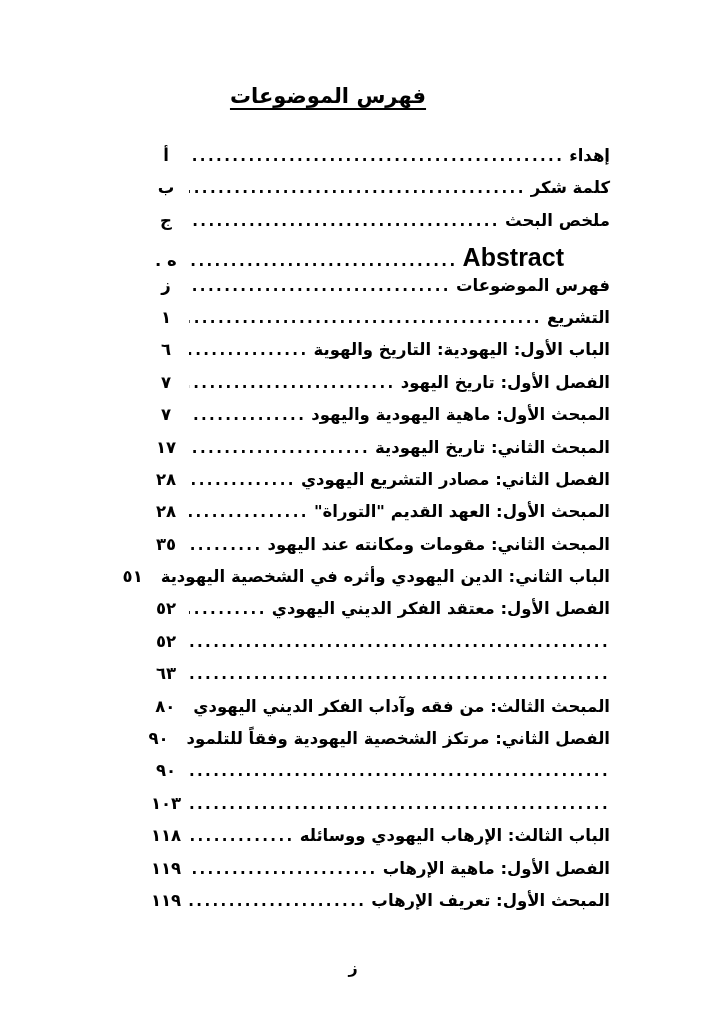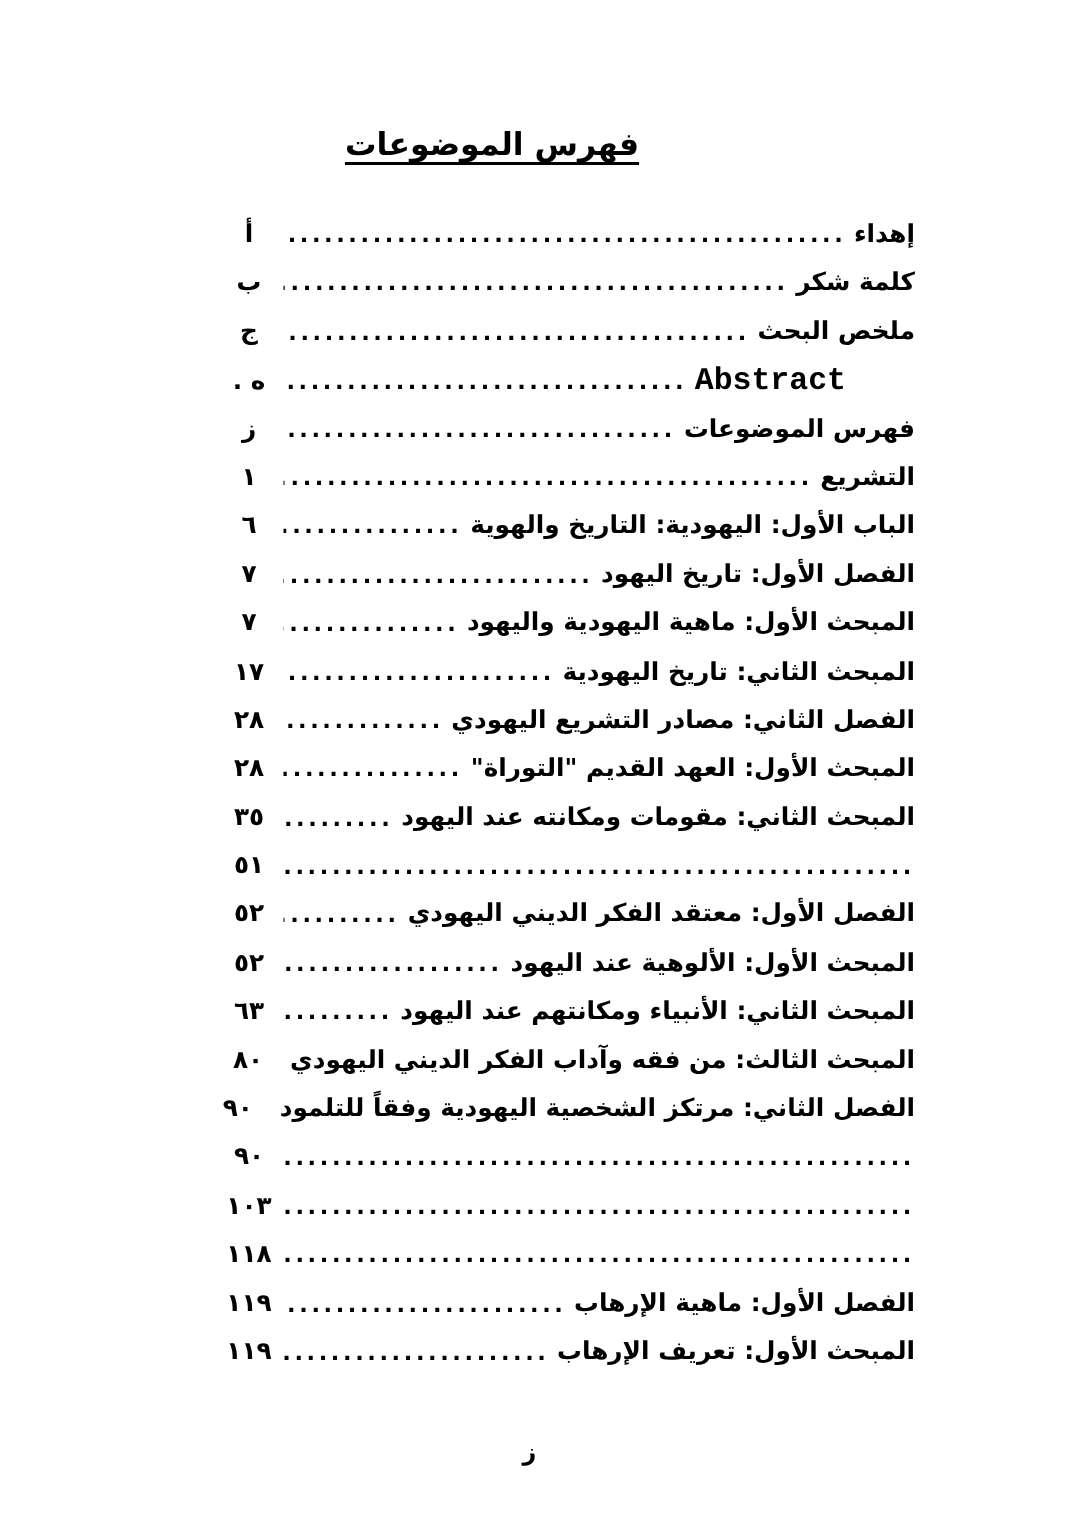--- a/index.html
+++ b/index.html
@@ -66,22 +66,22 @@
     min-width: 42px;
     text-align: center;
     white-space: nowrap;
     padding-right: 2px;
   }
   
   .toc-row.latin {
     margin-right: 46px;
   }
   .toc-row.latin .entry-title {
-    font-family: Liberation Mono, monospace;
-    font-size: 21px;
+    font-family: Liberation Sans, sans-serif;
+    font-size: 25px;
     direction: ltr;
   }
   .footer-pageno {
     position: absolute;
     top: 958px;
     left: 0;
     width: 706px;
     text-align: center;
     font-size: 16px;
     font-weight: bold;
@@ -167,38 +167,37 @@
     <span class="entry-page">٢٨</span>
   </div>
 
   <div class="toc-row">
     <span class="entry-title">المبحث الثاني: مقومات ومكانته عند اليهود</span>
     <span class="leader"></span>
     <span class="entry-page">٣٥</span>
   </div>
 
   <div class="toc-row">
+    <span class="entry-title">الباب الثاني: الدين اليهودي وأثره في الشخصية اليهودية</span>
     <span class="leader"></span>
     <span class="entry-page">٥١</span>
   </div>
 
   <div class="toc-row">
     <span class="entry-title">الفصل الأول: معتقد الفكر الديني اليهودي</span>
     <span class="leader"></span>
     <span class="entry-page">٥٢</span>
   </div>
 
   <div class="toc-row">
-    <span class="entry-title">المبحث الأول: الألوهية عند اليهود</span>
     <span class="leader"></span>
     <span class="entry-page">٥٢</span>
   </div>
 
   <div class="toc-row">
-    <span class="entry-title">المبحث الثاني: الأنبياء ومكانتهم عند اليهود</span>
     <span class="leader"></span>
     <span class="entry-page">٦٣</span>
   </div>
 
   <div class="toc-row">
     <span class="entry-title">المبحث الثالث: من فقه وآداب الفكر الديني اليهودي</span>
     <span class="leader"></span>
     <span class="entry-page">٨٠</span>
   </div>
 
@@ -212,20 +211,21 @@
     <span class="leader"></span>
     <span class="entry-page">٩٠</span>
   </div>
 
   <div class="toc-row">
     <span class="leader"></span>
     <span class="entry-page">١٠٣</span>
   </div>
 
   <div class="toc-row">
+    <span class="entry-title">الباب الثالث: الإرهاب اليهودي ووسائله</span>
     <span class="leader"></span>
     <span class="entry-page">١١٨</span>
   </div>
 
   <div class="toc-row">
     <span class="entry-title">الفصل الأول: ماهية الإرهاب</span>
     <span class="leader"></span>
     <span class="entry-page">١١٩</span>
   </div>
 

